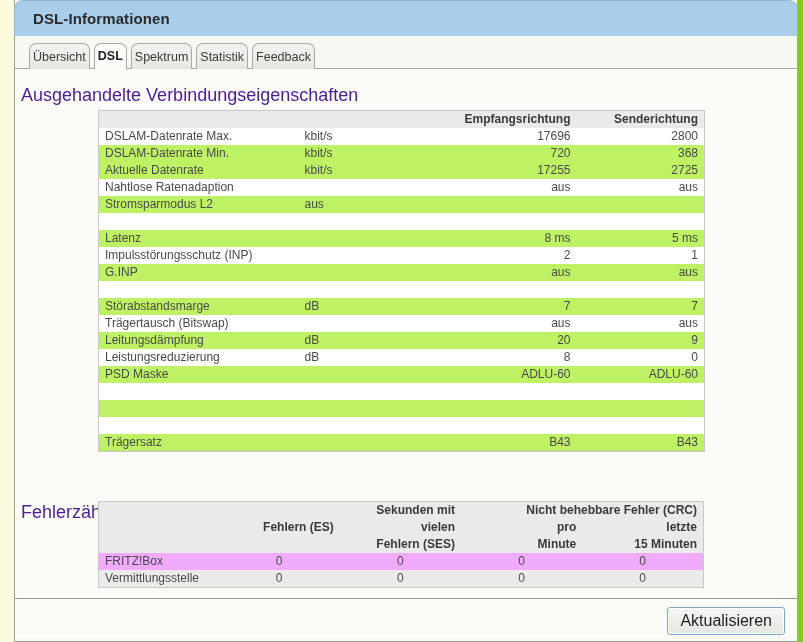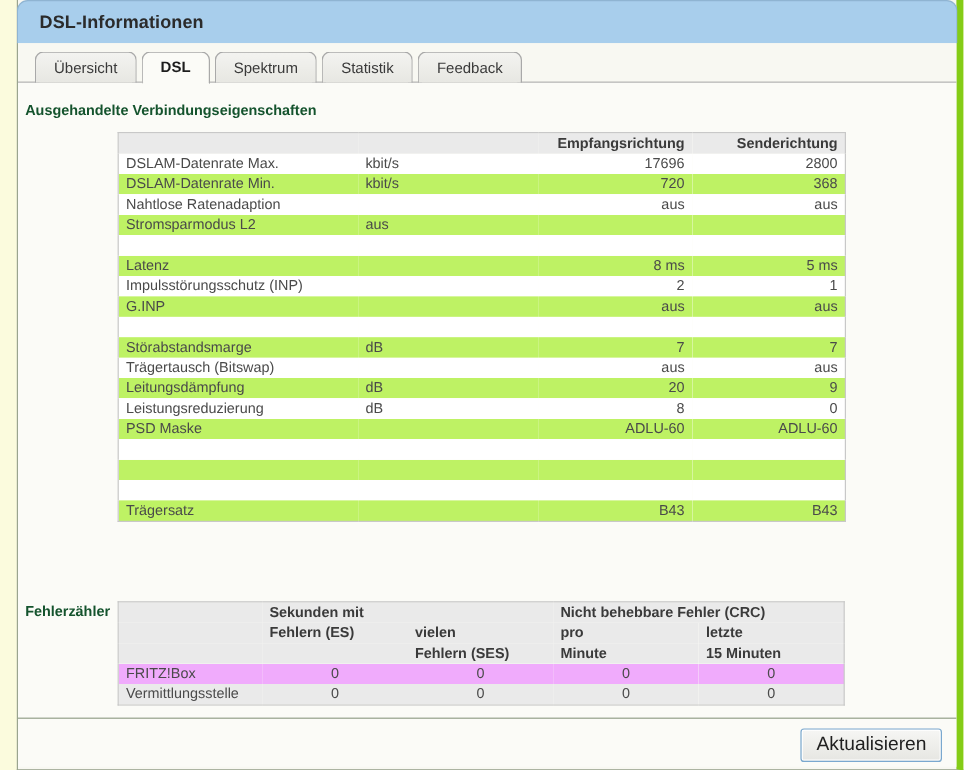--- a/index.html
+++ b/index.html
@@ -59,21 +59,21 @@
   .tabs {
     position: absolute;
     left: 14px; bottom: 0;
     display: flex;
     align-items: flex-end;
     gap: 4px;
     z-index: 2;
   }
   .tab {
     height: 26px;
-    padding: 0 15px;
+    padding: 0 3px;
     display: flex;
     align-items: center;
     justify-content: center;
     font-size: 12.5px;
     color: #3a3a3a;
     background: linear-gradient(to bottom, #f3f3f0 0%, #e7e7e2 100%);
     border: 1px solid #a9a9a9;
     border-bottom: none;
     border-top-left-radius: 7px;
     border-top-right-radius: 7px;
@@ -89,23 +89,23 @@
     padding-bottom: 1px;
     border-bottom: 1px solid #fbfbf7;
   }
   
   .content {
     position: relative;
     background: #fbfbf7;
     height: 570px;
   }
   .section-title {
-    font-size: 12px;
-    color: #14532d;
-    font-weight: bold;
+    font-size: 18px;
+    color: #4c1d95;
+    font-weight: normal;
   }
   
   .dtable {
     position: absolute;
     border-collapse: collapse;
     border: 1px solid #c8c8c8;
     font-size: 12px;
     color: #4a4a4a;
     table-layout: fixed;
   }
@@ -136,21 +136,21 @@
   }
   .etable td {
     padding: 0 6px;
     height: 17px;
     line-height: 17px;
     overflow: hidden;
     white-space: nowrap;
     background: #eaeaea;
     font-weight: normal;
   }
-  .etable td.hcell { font-weight: bold; color: #3a3a3a; text-align: left; }
+  .etable td.hcell { font-weight: bold; color: #3a3a3a; text-align: right; }
   .etable tr.r-odd td { background: #f0abfc; }
   .etable tr.r-even td { background: #eaeaea; }
   .e-name { width: 120px; text-align: left; }
   .e-col  { width: 120px; text-align: center; }
 
   
   .footer-rule {
     position: absolute;
     left: 0; right: 0;
     height: 1px;
@@ -217,20 +217,26 @@
               <td class="c-unit">kbit/s</td>
               <td class="c-down">17696</td>
               <td class="c-up">2800</td>
             </tr>
             <tr class="even">
               <td class="c-name">DSLAM-Datenrate Min.</td>
               <td class="c-unit">kbit/s</td>
               <td class="c-down">720</td>
               <td class="c-up">368</td>
             </tr>
+            <tr class="even">
+              <td class="c-name">Aktuelle Datenrate</td>
+              <td class="c-unit">kbit/s</td>
+              <td class="c-down">17255</td>
+              <td class="c-up">2725</td>
+            </tr>
             <tr class="odd">
               <td class="c-name">Nahtlose Ratenadaption</td>
               <td class="c-unit"></td>
               <td class="c-down">aus</td>
               <td class="c-up">aus</td>
             </tr>
             <tr class="even">
               <td class="c-name">Stromsparmodus L2</td>
               <td class="c-unit">aus</td>
               <td class="c-down"></td>

